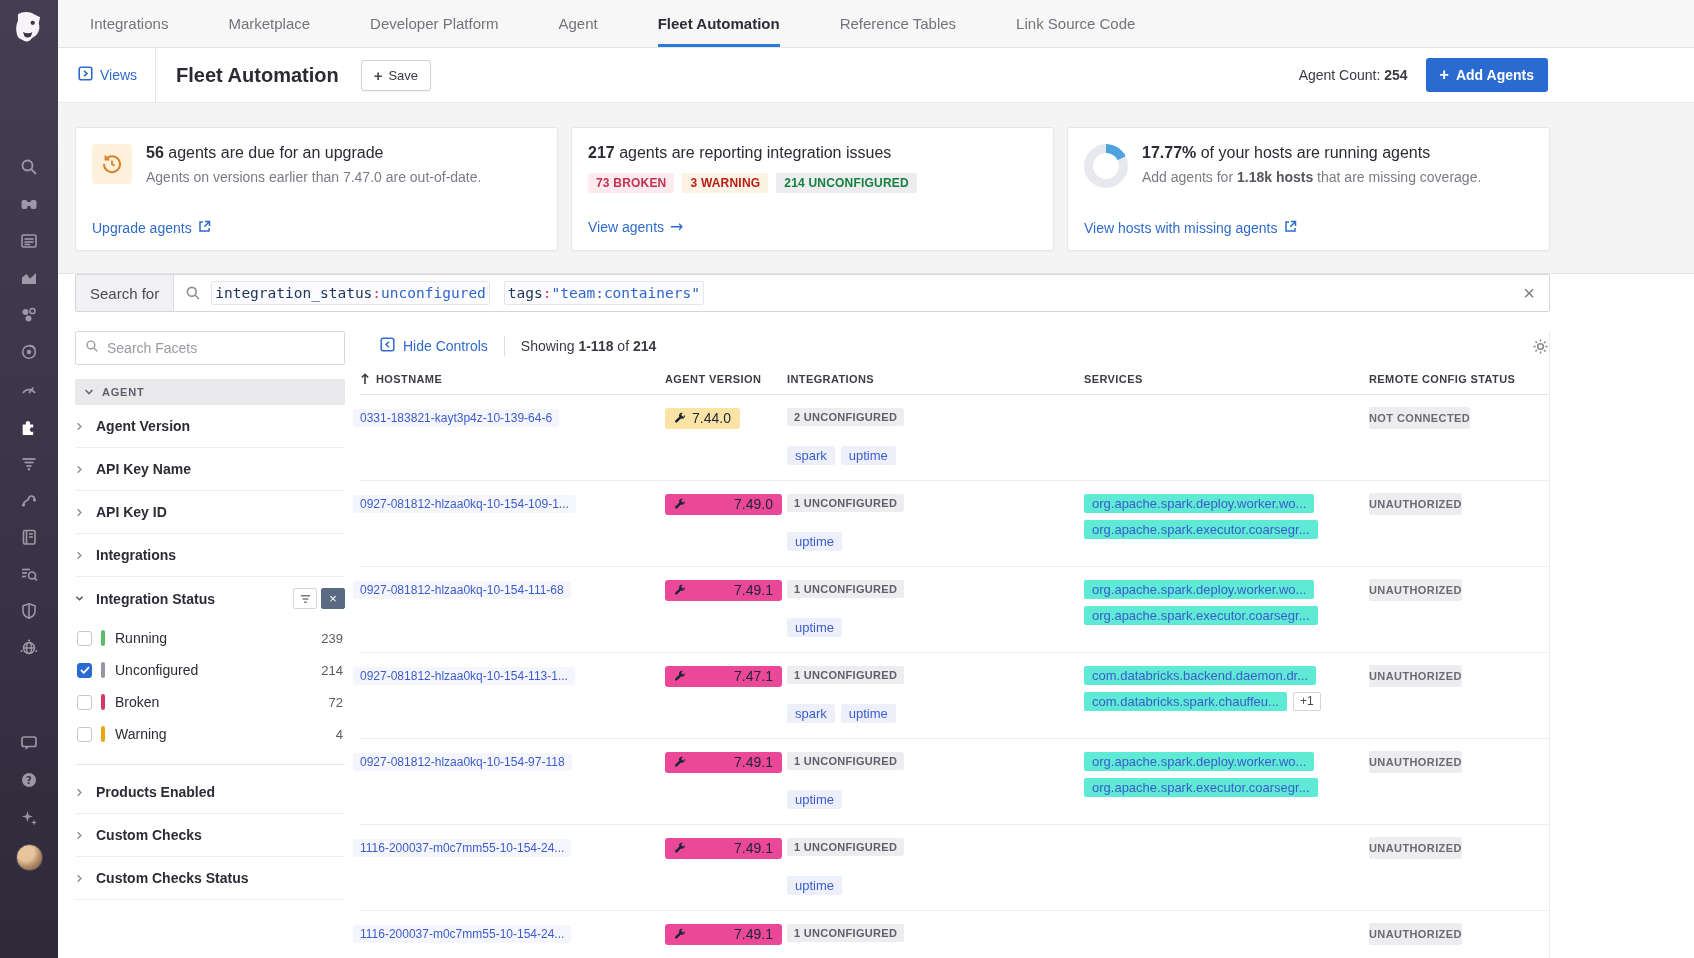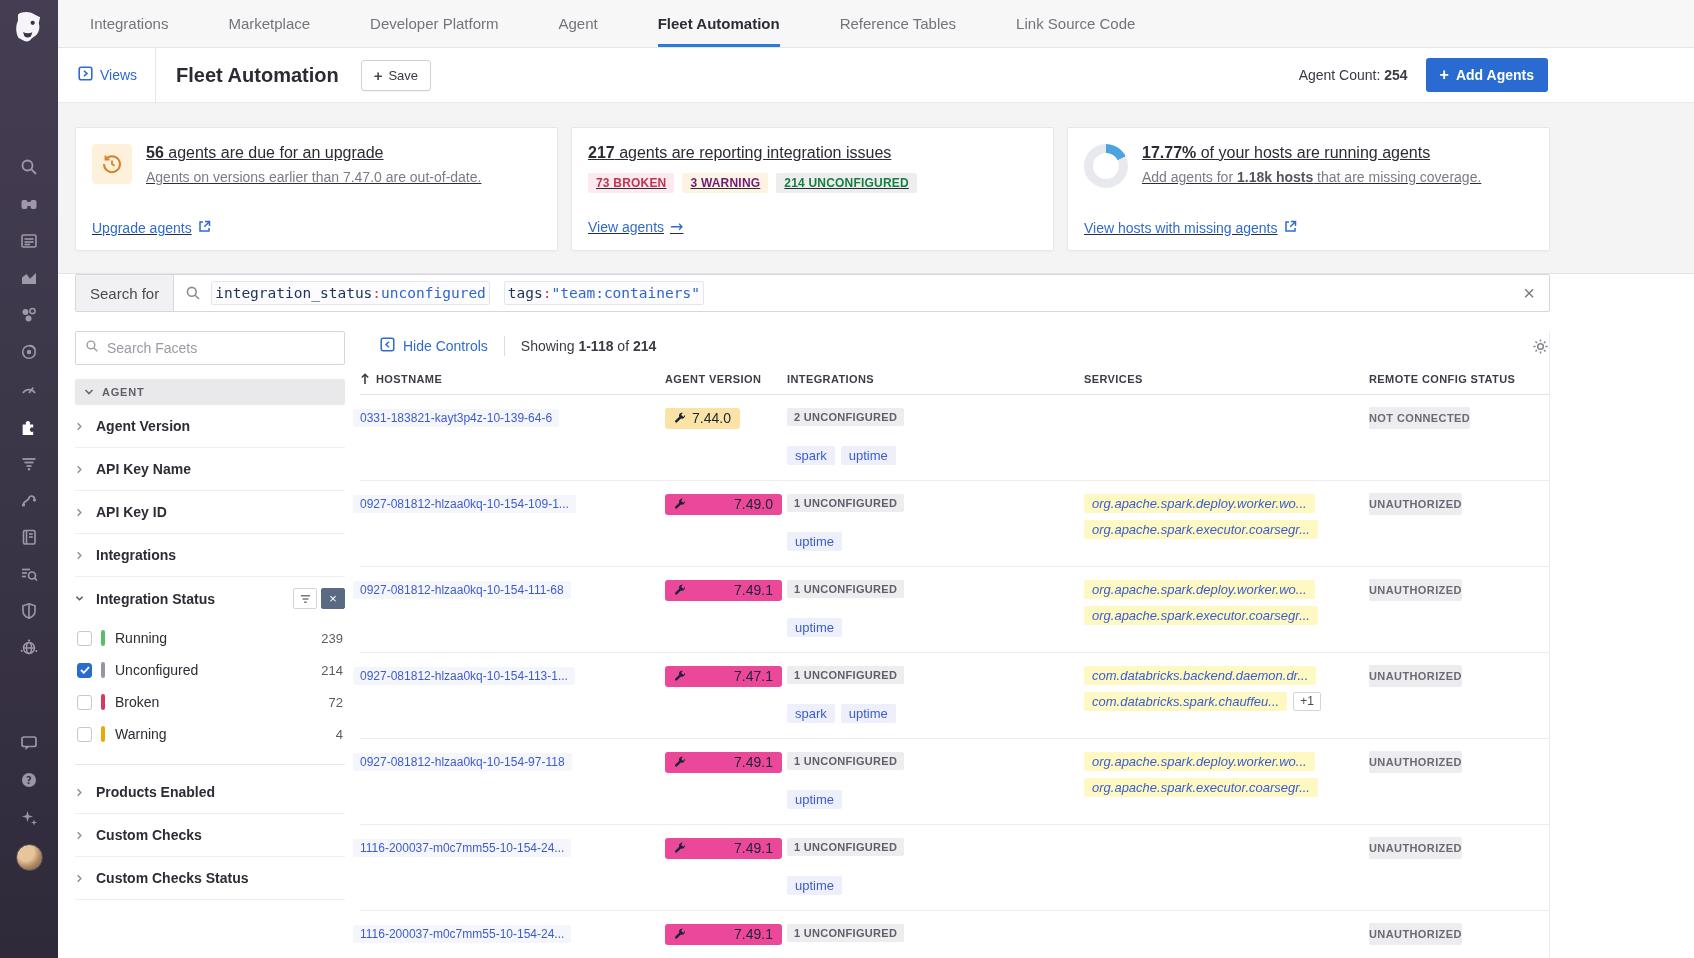--- a/index.html
+++ b/index.html
@@ -39,35 +39,35 @@
   .save-btn .plus { font-size:15px; font-weight:700; color:#4a4a52; }
   .ph-right { margin-left:auto; margin-right:146px; display:flex; align-items:center; gap:18px; }
   .agent-count { font-size:14px; color:#3a3a43; }
   .agent-count b { font-weight:700; }
   .add-agents { background:#2a6bd2; color:#fff; border:none; border-radius:3px; padding:8px 14px;
                 font-size:14px; font-weight:700; display:flex; align-items:center; gap:7px; cursor:pointer; }
   .add-agents .plus { font-size:16px; font-weight:700; }
 
   
   .summary { background:#f4f4f5; padding:24px 144px 22px 17px; flex:none; }
-  .cards { display:flex; gap:13px;text-decoration:underline; }
+  .cards { display:flex; gap:13px; }
   .card { flex:1; background:#fff; border:1px solid #e7e7e9; border-radius:2px; height:124px;
           padding:16px 20px 14px 16px; display:flex; flex-direction:column; box-shadow:0 1px 2px rgba(0,0,0,.03); }
   .card-top { display:flex; gap:14px; }
   .icbox { width:40px; height:40px; border-radius:4px; background:#fdf1dc; display:flex;
            align-items:center; justify-content:center; flex:none; }
   .card-title { font-size:16px; color:#2b2b33; }
   .card-title b { font-weight:700; }
   .card-sub { font-size:14px; color:#7b7b85; margin-top:7px; }
   .card-sub b { color:#55555e; font-weight:700; }
   .card-link { margin-top:auto; display:flex; align-items:center; gap:6px; color:#2f6bcb; font-size:14px; cursor:pointer; }
   .badges { display:flex; gap:8px; margin-top:11px; }
   .pill { font-size:12px; font-weight:700; padding:3px 8px; border-radius:2px; letter-spacing:.2px; }
   .pill.broken { color:#c13352; background:#fdeaee; }
-  .pill.warning { color:#701a75; background:#fdf3e2; }
+  .pill.warning { color:#b91c1c; background:#fdf3e2; }
   .pill.unconf { color:#15803d; background:#ededf0; }
   .donut { width:44px; height:44px; border-radius:50%; position:relative; flex:none;
            background:conic-gradient(#4da2e0 0 17.77%, #e7e9ee 0); }
   .donut::after { content:""; position:absolute; inset:9px; background:#fff; border-radius:50%; }
 
   
   .lower { background:#fff; border-top:1px solid #e3e3e5; flex:1; padding:0 144px 0 17px; min-height:0; }
   .searchbar { height:38px; border:1px solid #d6d6dc; border-radius:2px; background:#fff;
                display:flex; align-items:center; overflow:hidden; }
   .search-for { align-self:stretch; display:flex; align-items:center; padding:16px 14px; background:#f1f1f3;
@@ -122,22 +122,22 @@
               margin-left:-7px; border-radius:2px; cursor:pointer; white-space:nowrap; }
   .vbadge { display:inline-flex; align-items:center; gap:6px; padding:2px 9px 3px; border-radius:3px;
             font-size:14px; color:#1c2438; cursor:pointer; }
   .vbadge.warn { background:#fae3a4; }
   .vbadge.ok { background:#ec4899;gap:48px; }
   .cell-col { display:flex; flex-direction:column; gap:20px; align-items:flex-start; }
   .ibadge { font-size:11px; font-weight:700; letter-spacing:.3px; color:#5f5f6a; background:#ededf0;
             padding:3px 7px; border-radius:2px; }
   .chiprow { display:flex; gap:6px; }
   .chip { font-size:13px; color:#3c5ccc; background:#edf0fa; padding:2px 8px; border-radius:2px; cursor:pointer; }
-  .svc { font-size:13px; color:#3c5ccc; background:#fef9c3; padding:2px 8px; border-radius:2px;
-         white-space:nowrap; cursor:pointer;font-style:italic; }
+  .svc { font-size:13px; color:#3c5ccc; background:#5eead4; padding:2px 8px; border-radius:2px;
+         white-space:nowrap; cursor:pointer; }
   .more { font-size:12px; color:#4a4a52; background:#fff; border:1px solid #d4d4da; border-radius:2px;
           padding:1px 6px; cursor:pointer; }
   .rcbadge { width:165px; text-align:center; font-size:11px; font-weight:700; letter-spacing:.4px;
              color:#6a6a74; background:#ededef; padding:5px 0; border-radius:2px; }
 </style>
 </head>
 <body>
 
 <nav class="rail">
   <div class="logo">

